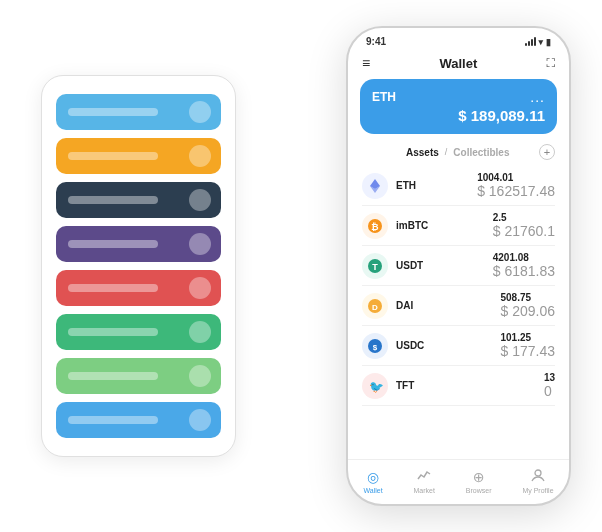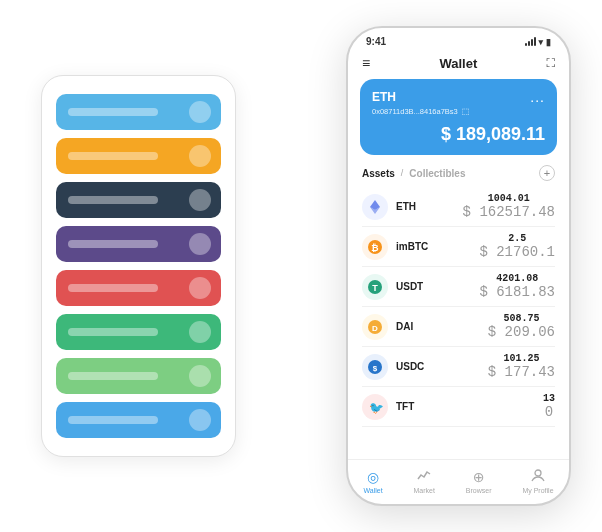--- a/index.html
+++ b/index.html
@@ -167,31 +167,32 @@
     .eth-card-address {
       font-size: 7.5px;
       opacity: 0.85;
       margin-bottom: 8px;
       display: flex;
       align-items: center;
       gap: 4px;
     }
 
     .eth-card-amount {
-      font-size: 18px;
+      font-size: 15px;
       font-weight: 700;
       text-align: right;
     }
 
     
     .assets-header {
       display: flex;
       justify-content: space-between;
       align-items: center;
       padding: 0 14px 6px;
+      margin-left: 44px;
     }
 
     .assets-tabs {
       display: flex;
       align-items: center;
       gap: 6px;
       font-size: 10px;
     }
 
     .assets-tab-active {
@@ -253,22 +254,21 @@
       font-size: 13px;
     }
 
     .asset-name {
       font-size: 10px;
       font-weight: 600;
       color: #222;
     }
 
     .asset-right {
-      text-align: center;
-      font-family: Liberation Mono, monospace;
+      text-align: left;
     }
 
     .asset-amount {
       font-size: 10px;
       font-weight: 600;
       color: #222;
     }
 
     .asset-usd {
       font-size: 14px;
@@ -394,24 +394,20 @@
     <div class="phone-header">
       <span class="menu-icon">≡</span>
       <span class="title">Wallet</span>
       <span class="expand-icon">⛶</span>
     </div>
 
     <div class="eth-card">
       <div class="eth-card-top">
         <span class="eth-card-label">ETH</span>
         <span class="eth-card-dots">...</span>
-      </div>
-      <div class="eth-card-address">
-        <span>0x08711d3B...8416a7Bs3</span>
-        <span style="font-size:8px;">⬚</span>
       </div>
       <div class="eth-card-amount">$ 189,089.11</div>
     </div>
 
     <div class="assets-header">
       <div class="assets-tabs">
         <span class="assets-tab-active">Assets</span>
         <span class="assets-tab-separator">/</span>
         <span class="assets-tab-inactive">Collectibles</span>
       </div>

